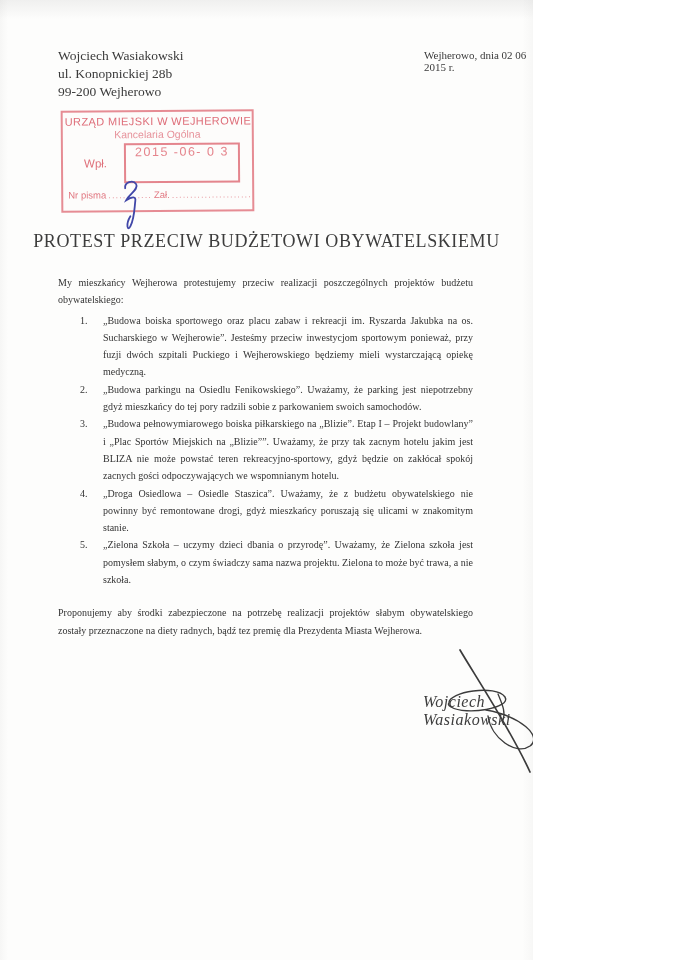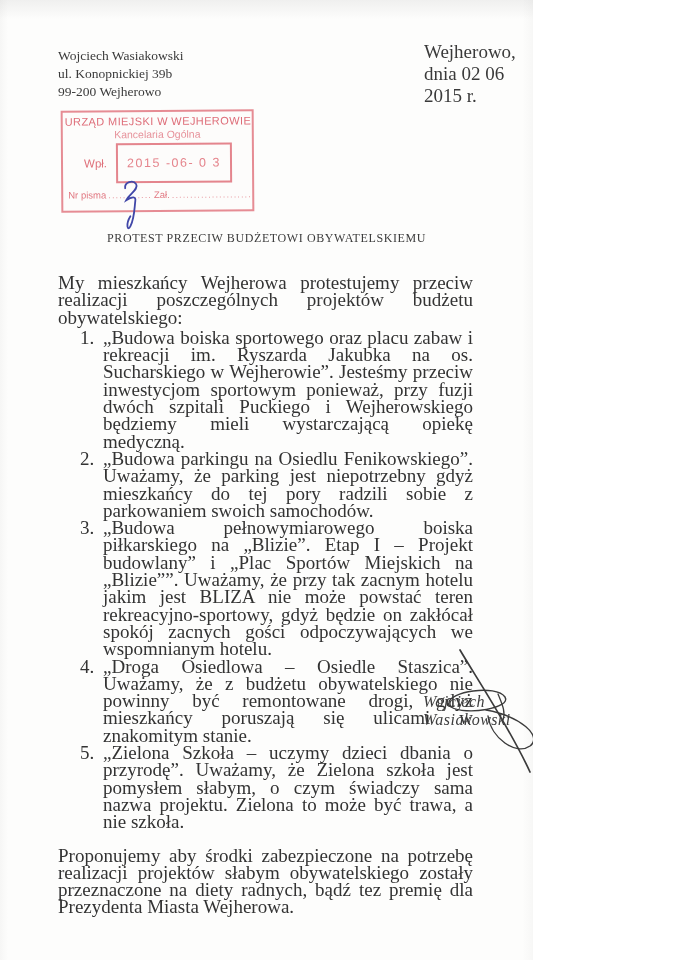--- a/index.html
+++ b/index.html
@@ -26,22 +26,22 @@
     position: absolute;
     left: 58px;
     top: 47px;
     font-size: 13.5px;
     line-height: 18px;
     color: #3a3a3a;
   }
   .dateline {
     position: absolute;
     left: 424px;
-    top: 41px;
-    font-size: 19px;
+    top: 49px;
+    font-size: 11px;
     color: #3a3a3a;
   }
 
   
   .stamp {
     position: absolute;
     left: 61px;
     top: 110px;
     width: 185px;
     height: 93px;
@@ -70,26 +70,26 @@
     align-items: center;
     margin-top: 3px;
     height: 40px;
   }
   .stamp-wpl {
     font-size: 11.5px;
     margin-left: 19px;
     color: rgba(219, 96, 108, 0.9);
   }
   .stamp-date-box {
-    margin-left: 9px;
+    margin-left: 17px;
     width: 112px;
     height: 36px;
     border: 2px solid rgba(221, 103, 114, 0.8);
     display: flex;
-    align-items: center;
+    align-items: flex-start;
     justify-content: center;
     font-size: 12.5px;
     letter-spacing: 1.5px;
     color: rgba(224, 110, 120, 0.85);
     white-space: nowrap;
   }
   .stamp-bottom-row {
     display: flex;
     align-items: baseline;
     margin-top: 6px;
@@ -121,32 +121,32 @@
     color: #3a3a3a;
   }
 
   
   .title {
     position: absolute;
     left: 0;
     right: 0;
     top: 231px;
     text-align: center;
-    font-size: 12px;
+    font-size: 18px;
     letter-spacing: 0.6px;
     color: #3c3c3c;
   }
 
   
   .body-text {
     position: absolute;
     left: 58px;
     right: 60px;
     top: 274px;
-    font-size: 19px;
+    font-size: 10px;
     line-height: 17.3px;
     color: #333333;
   }
   .body-text p {
     margin: 0;
     text-align: justify;
   }
   .list {
     margin-top: 3px;
     padding-left: 22px;
@@ -187,21 +187,21 @@
     pointer-events: none;
   }
 </style>
 </head>
 <body>
 
 <div class="page">
 
   <div class="sender">
     <div>Wojciech Wasiakowski</div>
-    <div>ul. Konopnickiej 39b</div>
+    <div>ul. Konopnickiej 28b</div>
     <div>99-200 Wejherowo</div>
   </div>
 
   <div class="dateline">Wejherowo, dnia 02 06 2015 r.</div>
 
   <div class="stamp">
     <div class="stamp-line1">URZĄD MIEJSKI W WEJHEROWIE</div>
     <div class="stamp-line2">Kancelaria Ogólna</div>
     <div class="stamp-date-row">
       <span class="stamp-wpl">Wpł.</span>

